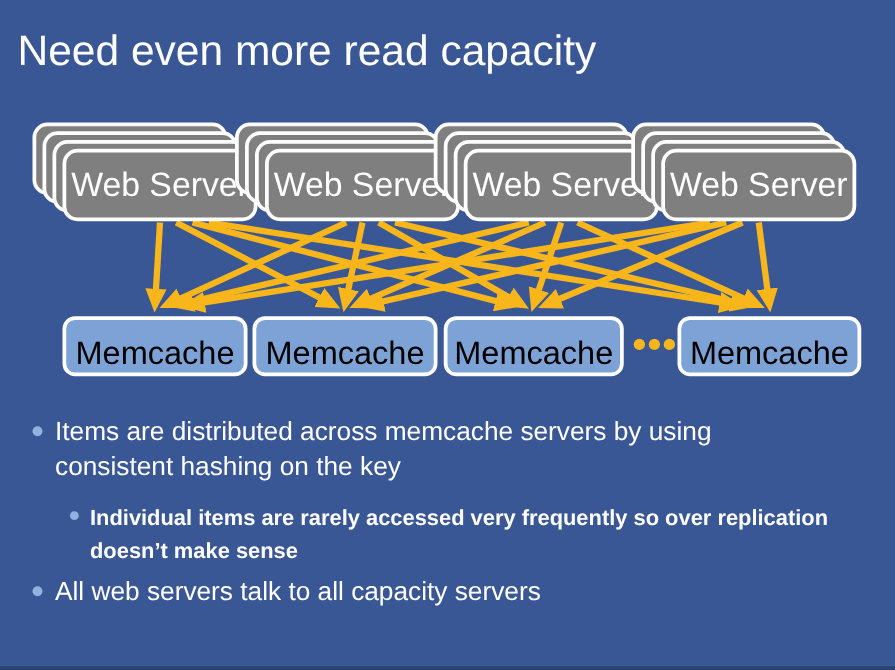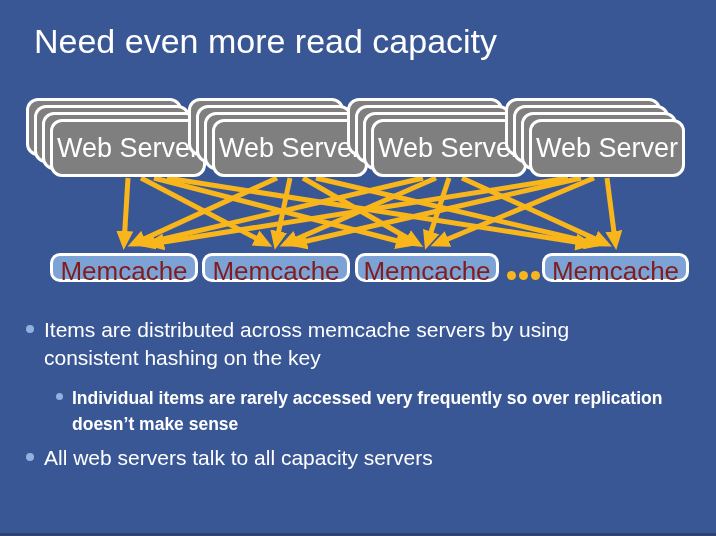--- a/index.html
+++ b/index.html
@@ -4,48 +4,48 @@
 <style>
   html,body{margin:0;padding:0;background:#222;}
   .slide{
     position:relative;
     width:716px;height:536px;
     background:#3A5795;
     overflow:hidden;
     font-family:"Liberation Sans","DejaVu Sans",sans-serif;
   }
   .title{
-    position:absolute;left:34px;top:22px;
+    position:absolute;left:14px;top:22px;
     font-size:34px;color:#ffffff;letter-spacing:0px;
     white-space:nowrap;
   }
   
   #arrow-layer{position:absolute;left:0;top:0;z-index:1;}
   .ws-stack{position:absolute;z-index:2;}
   .ws-box{
     position:absolute;
     width:156px;height:58px;
     background:#7F7F7F;
     border:3.5px solid #ffffff;
     border-radius:12px;
     box-sizing:border-box;
   }
   .ws-front{
     display:flex;align-items:center;justify-content:center;
     color:#ffffff;font-size:27px;white-space:nowrap;
   }
   .mc-box{
     position:absolute;z-index:2;
-    height:29px;
+    height:48px;
     background:#7DA2D6;
     border:3.5px solid #ffffff;
     border-radius:10px;
     box-sizing:border-box;
-    display:flex;align-items:flex-start;justify-content:center;
-    color:#7f1d1d;font-size:26px;white-space:nowrap;
+    display:flex;align-items:flex-end;justify-content:center;
+    color:#000000;font-size:26px;white-space:nowrap;
   }
   .dot-ellipsis{
     position:absolute;z-index:2;
     width:9px;height:9px;border-radius:50%;
   }
   
   .bullets{
     position:absolute;left:26px;top:316px;right:8px;z-index:2;
     color:#ffffff;
   }
@@ -142,21 +142,21 @@
       </div>
       <div class="mc-box" style="left: 542px; width: 147px; top: 253px;">
         <span>Memcache</span>
       </div>
       <div class="dot-ellipsis" style="left: 507px; top: 271px; background: rgb(249, 182, 27);"></div>
       <div class="dot-ellipsis" style="left: 519px; top: 271px; background: rgb(249, 182, 27);"></div>
       <div class="dot-ellipsis" style="left: 531px; top: 271px; background: rgb(249, 182, 27);"></div>
     </div>
 
   <div class="bullets" id="bullet-list">
-      <div class="b-item b-l1" style="margin-top: 0px;">
+      <div class="b-item b-l1" style="margin-top: 16px;">
         <span class="b-dot"></span>
         <span class="b-text" style="max-width: 600px;">Items are distributed across memcache servers by using consistent hashing on the key</span>
       </div>
       <div class="b-item b-l2" style="margin-top: 13px; font-weight: bold;">
         <span class="b-dot"></span>
         <span class="b-text" style="max-width: 645px;">Individual items are rarely accessed very frequently so over replication doesn’t make sense</span>
       </div>
       <div class="b-item b-l1" style="margin-top: 7px;">
         <span class="b-dot"></span>
         <span class="b-text" style="max-width: 660px;">All web servers talk to all capacity servers</span>

